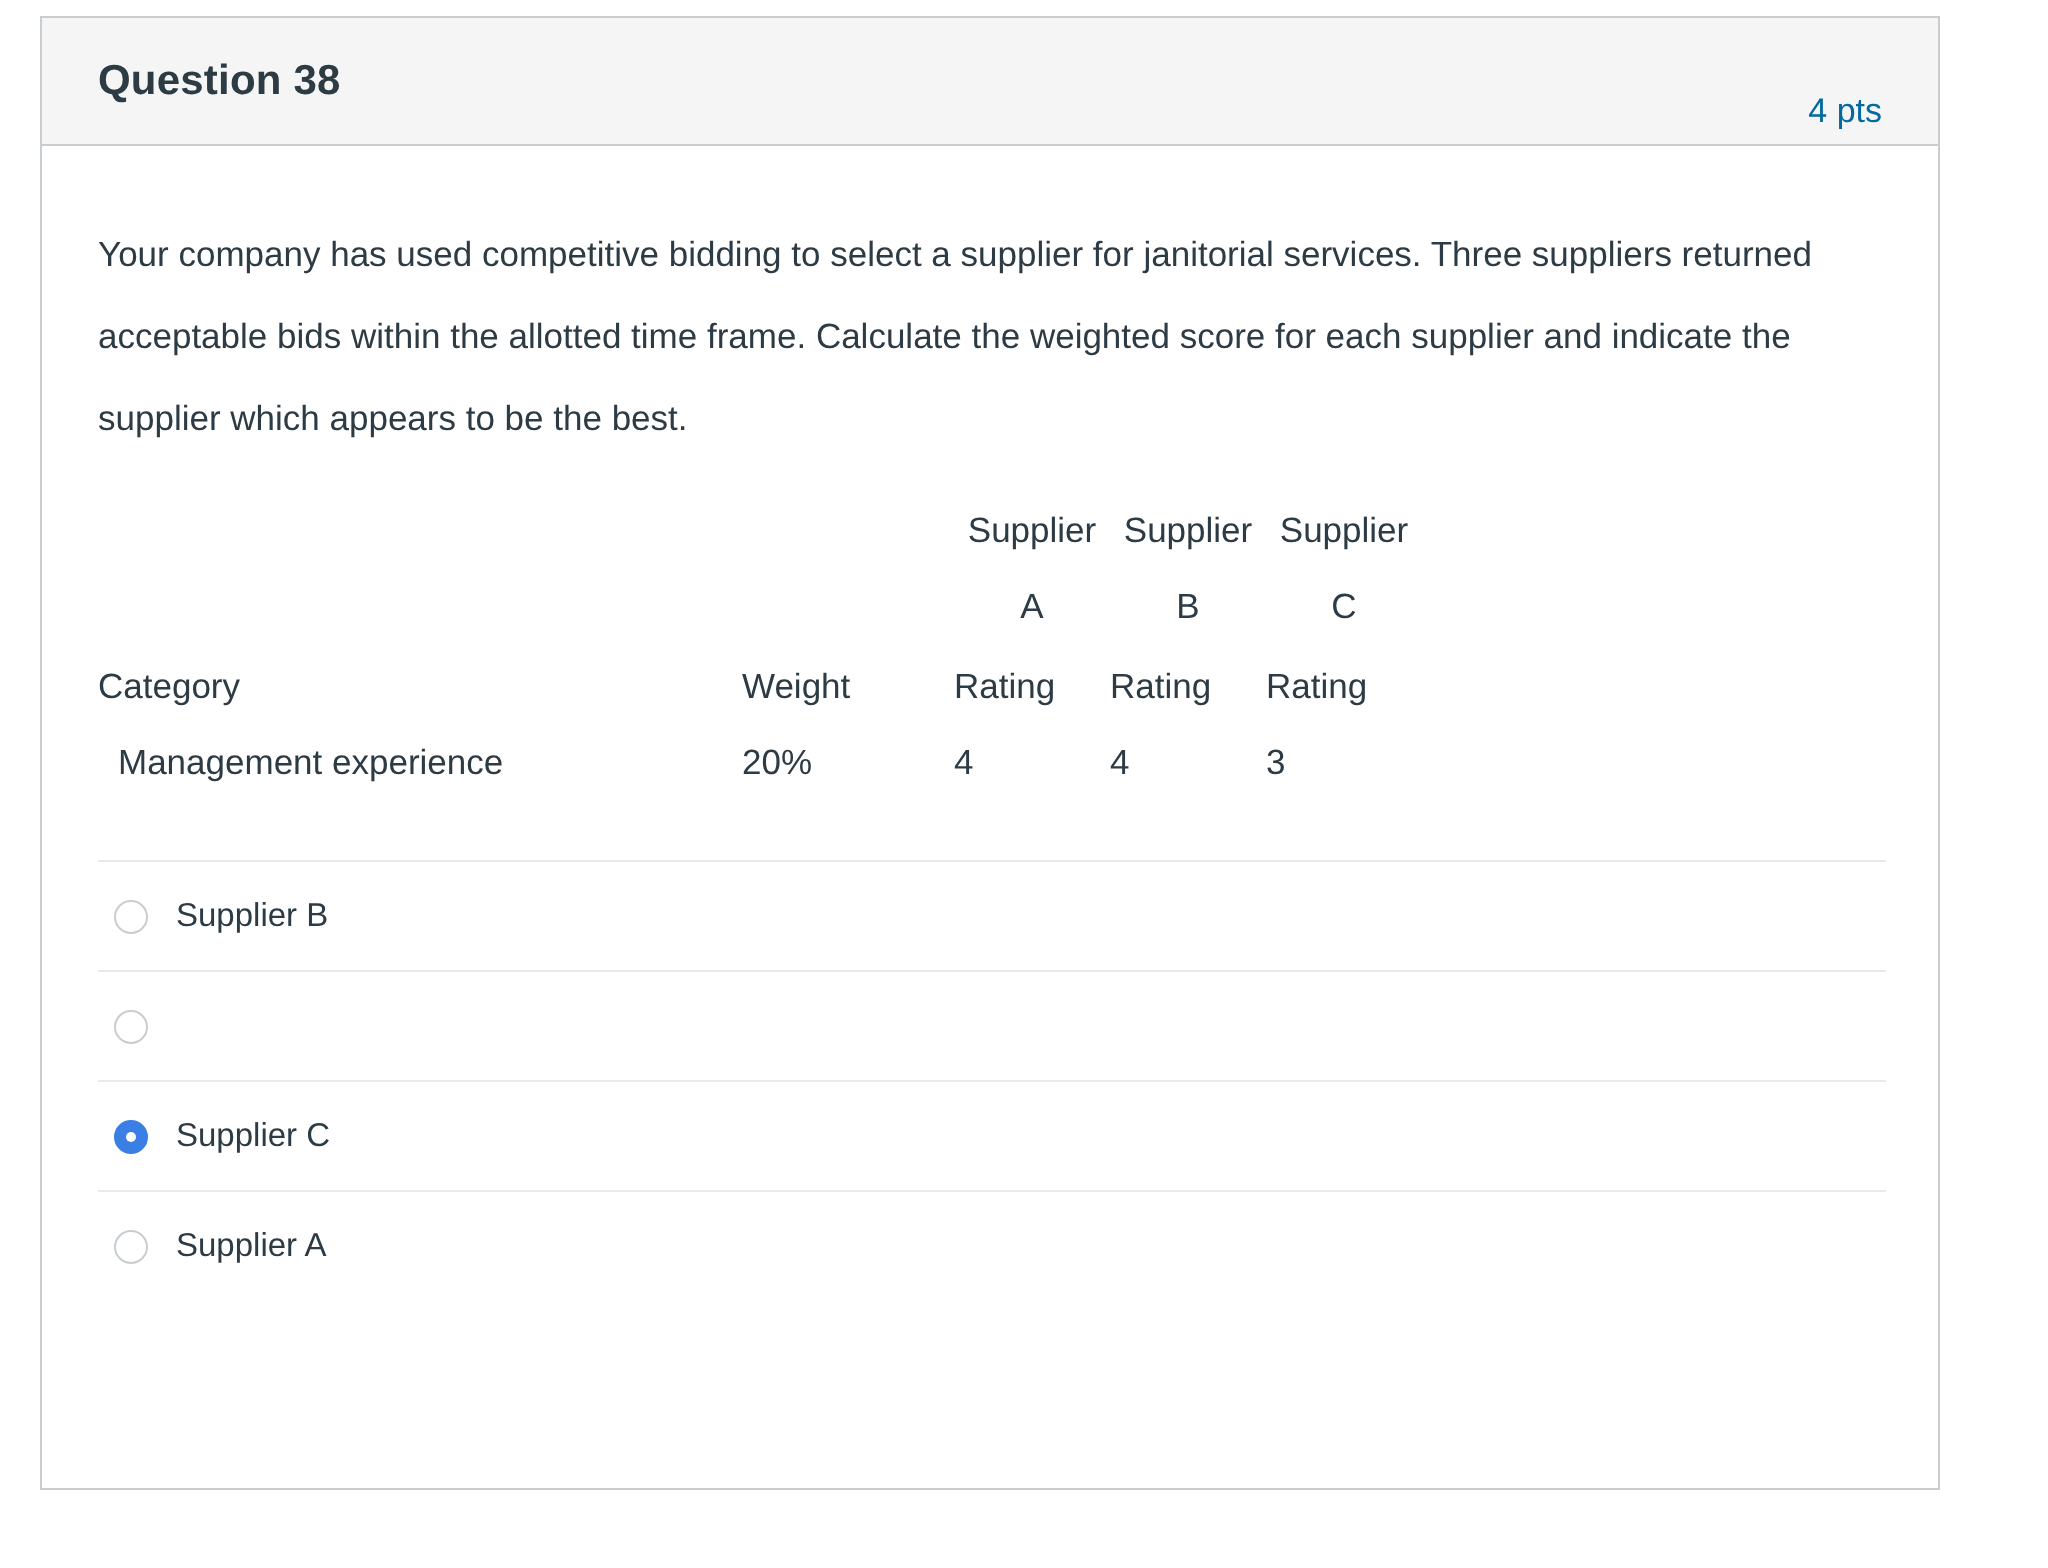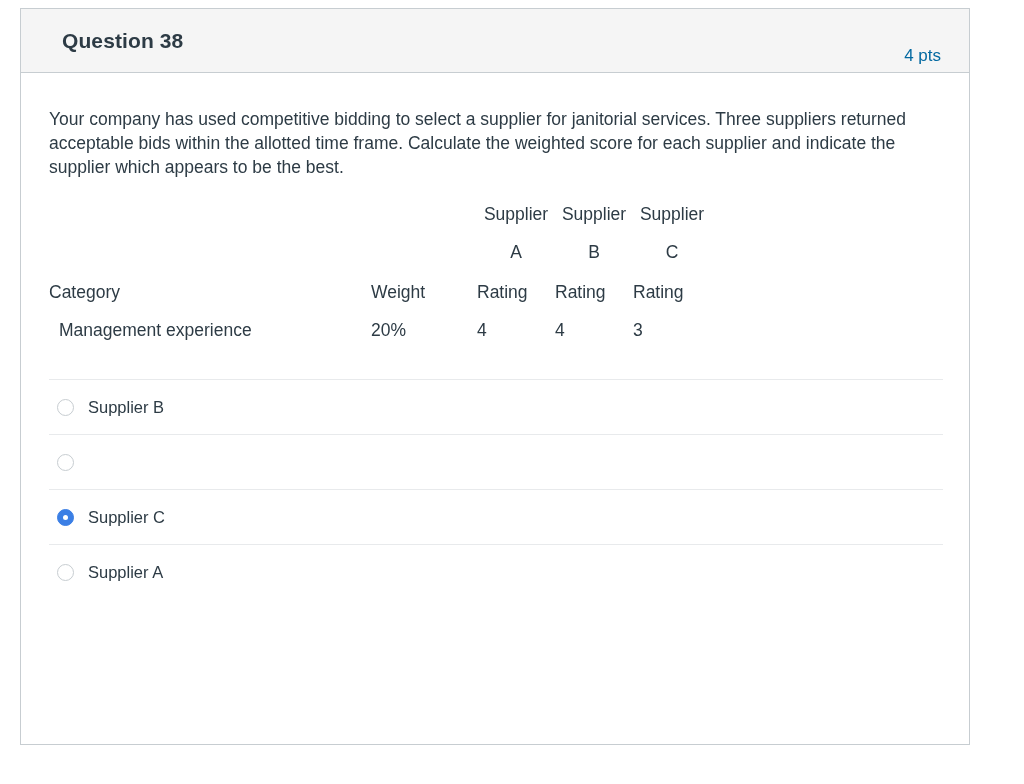--- a/index.html
+++ b/index.html
@@ -34,35 +34,34 @@
     display: flex;
     align-items: center;
     justify-content: space-between;
     padding: 0 28px;
   }
   .question-title {
     font-size: 21px;
     font-weight: bold;
     color: #2d3b45;
     letter-spacing: 0.1px;
-    margin-left: 13px;
   }
   .question-points {
     font-size: 17px;
     color: #0369a1;
     margin-top: 31px;
   }
 
   .question-body {
     padding: 34px 28px 0 28px;
   }
 
   .prompt {
     font-size: 17.5px;
-    line-height: 24px;
+    line-height: 41px;
     color: #2d3b45;
     max-width: 880px;
     margin: 0 0 16px 0;
   }
 
   
   .bid-table {
     margin-top: 14px;
     border-collapse: collapse;
     font-size: 17.5px;

